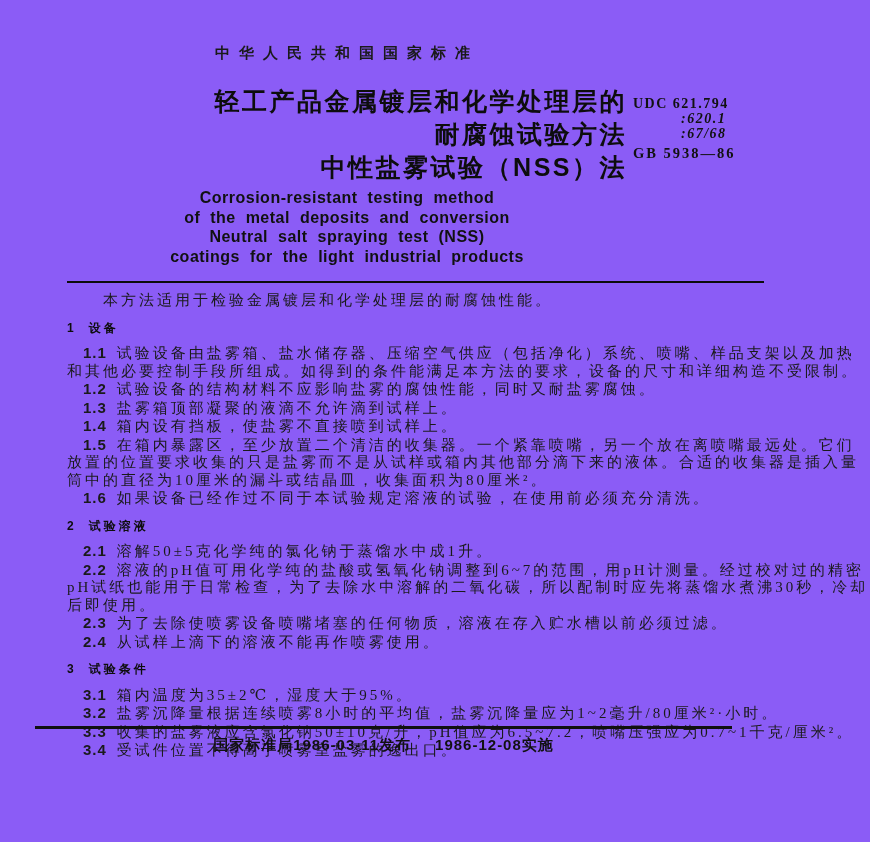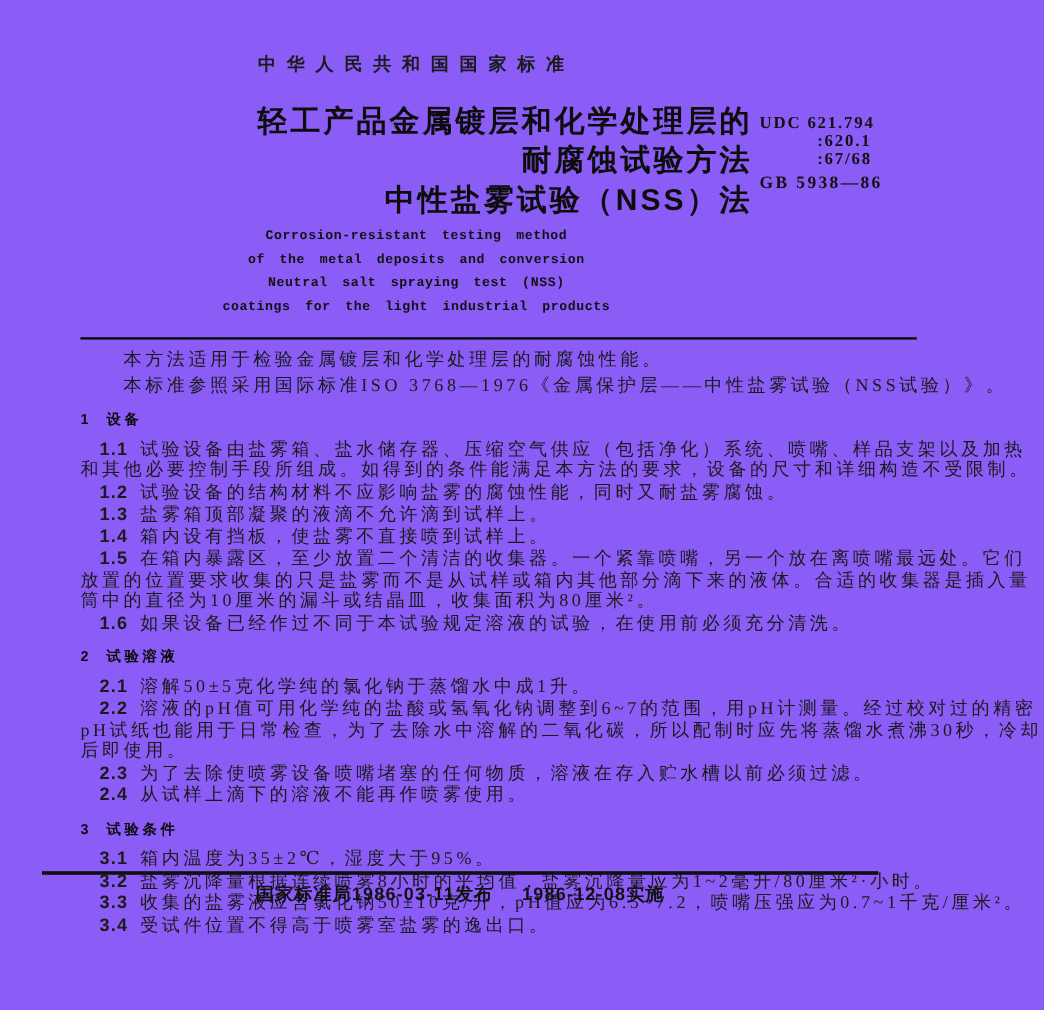--- a/index.html
+++ b/index.html
@@ -16,30 +16,30 @@
     font-family:"Liberation Sans","DejaVu Sans",sans-serif;
     font-weight:700;font-size:15px;letter-spacing:9px;color:#1a1a1a;
   }
   .title-cn{
     margin-top:22px;
     font-family:"Liberation Sans","DejaVu Sans",sans-serif;
     font-weight:700;font-size:25px;line-height:33px;letter-spacing:2.5px;color:#0d0d0d;text-align:right;
   }
   .title-en{
     margin-top:4px;
-    font-family:Liberation Mono, monospace;
-    font-weight:700;font-size:11px;line-height:19.5px;
+    font-family:Liberation Sans, sans-serif;
+    font-weight:700;font-size:16px;line-height:19.5px;
     letter-spacing:0.5px;word-spacing:5px;color:#111;
   }
   .head-right{margin-top:52px;padding-left:6px;width:210px;}
   .udc{
     font-family:"Liberation Serif","DejaVu Serif",serif;
     font-weight:700;font-size:14px;line-height:15px;letter-spacing:1.5px;color:#111;
   }
-  .udc .ind{padding-left:48px;}
+  .udc .ind{padding-left:48px;font-style:italic;}
   .std-code{
     margin-top:4px;font-family:"Liberation Serif","DejaVu Serif",serif;
     font-weight:700;font-size:14.5px;letter-spacing:2px;color:#111;
   }
   
   .rule-top{margin:15px 0 0 35px;width:697px;border-top:2.5px solid #0c0c0c;}
   
   .doc-body{
     margin:9px 0 0 35px;width:803px;
     font-size:15px;line-height:17.5px;letter-spacing:3px;color:#1a1a1a;
@@ -96,21 +96,20 @@
       <div class="std-code">GB 5938—86</div>
     </div>
   </div>
 
   <div class="rule-top"></div>
 
   <div class="doc-body">
 
     <div class="intro">
       <p>本方法适用于检验金属镀层和化学处理层的耐腐蚀性能。</p>
-      <p>本标准参照采用国际标准ISO 3768—1976《金属保护层——中性盐雾试验（NSS试验）》。</p>
     </div>
 
     <section>
       <h2 class="sec-h"><span class="sec-no">1</span><span class="sec-title">设备</span></h2>
       <p class="clause"><span class="cl-no">1.1</span><span>试验设备由盐雾箱、盐水储存器、压缩空气供应（包括净化）系统、喷嘴、样品支架以及加热和其他必要控制手段所组成。如得到的条件能满足本方法的要求，设备的尺寸和详细构造不受限制。</span></p>
       <p class="clause"><span class="cl-no">1.2</span><span>试验设备的结构材料不应影响盐雾的腐蚀性能，同时又耐盐雾腐蚀。</span></p>
       <p class="clause"><span class="cl-no">1.3</span><span>盐雾箱顶部凝聚的液滴不允许滴到试样上。</span></p>
       <p class="clause"><span class="cl-no">1.4</span><span>箱内设有挡板，使盐雾不直接喷到试样上。</span></p>
       <p class="clause"><span class="cl-no">1.5</span><span>在箱内暴露区，至少放置二个清洁的收集器。一个紧靠喷嘴，另一个放在离喷嘴最远处。它们放置的位置要求收集的只是盐雾而不是从试样或箱内其他部分滴下来的液体。合适的收集器是插入量筒中的直径为10厘米的漏斗或结晶皿，收集面积为80厘米²。</span></p>
       <p class="clause"><span class="cl-no">1.6</span><span>如果设备已经作过不同于本试验规定溶液的试验，在使用前必须充分清洗。</span></p>

